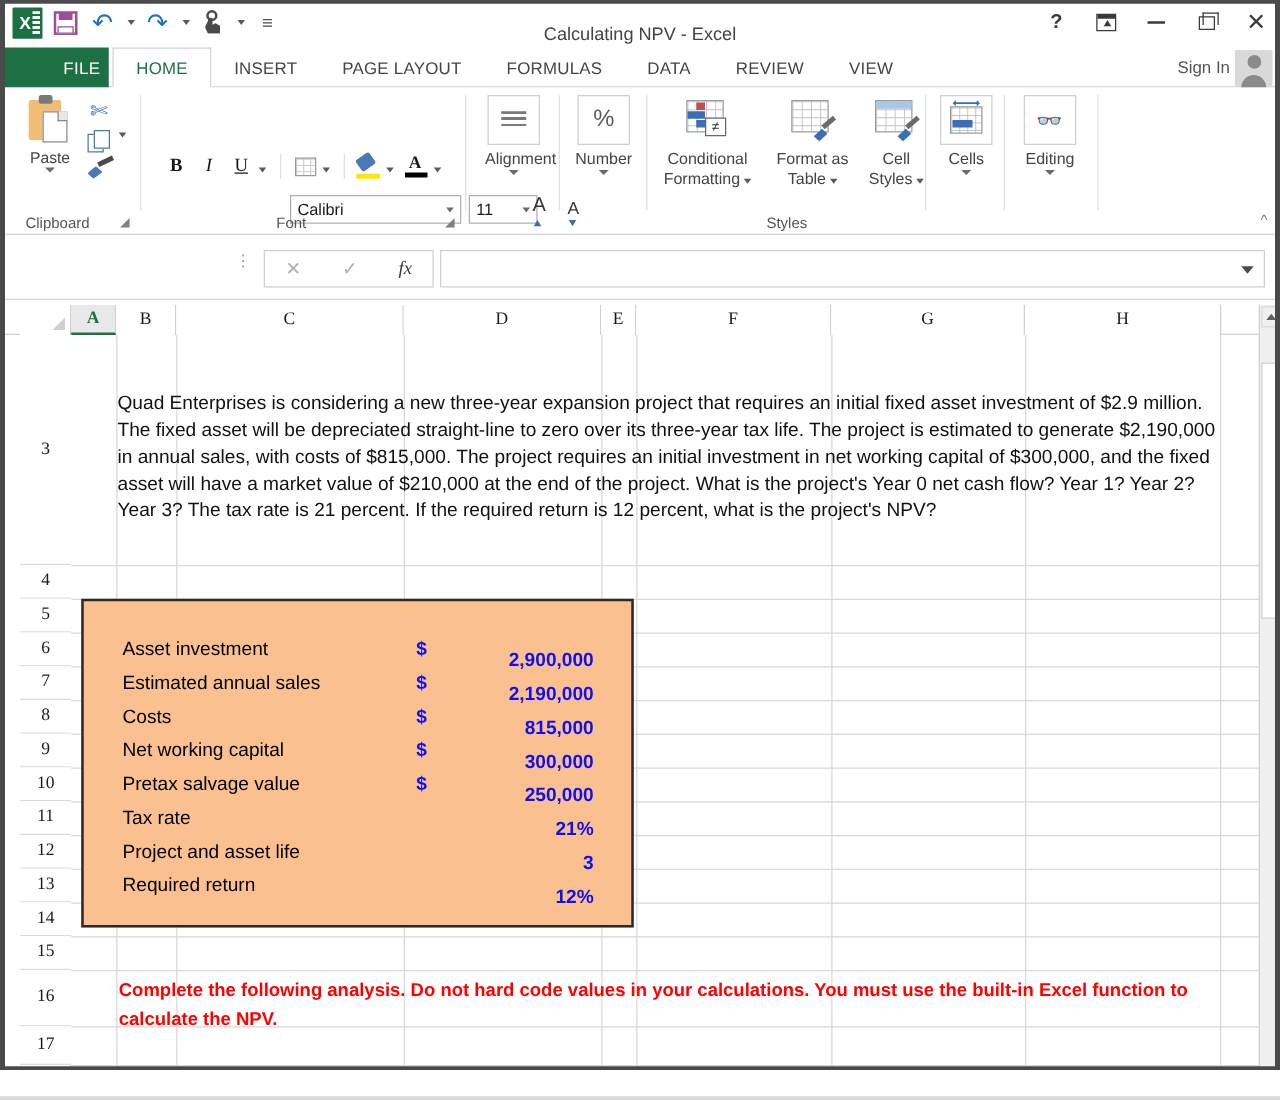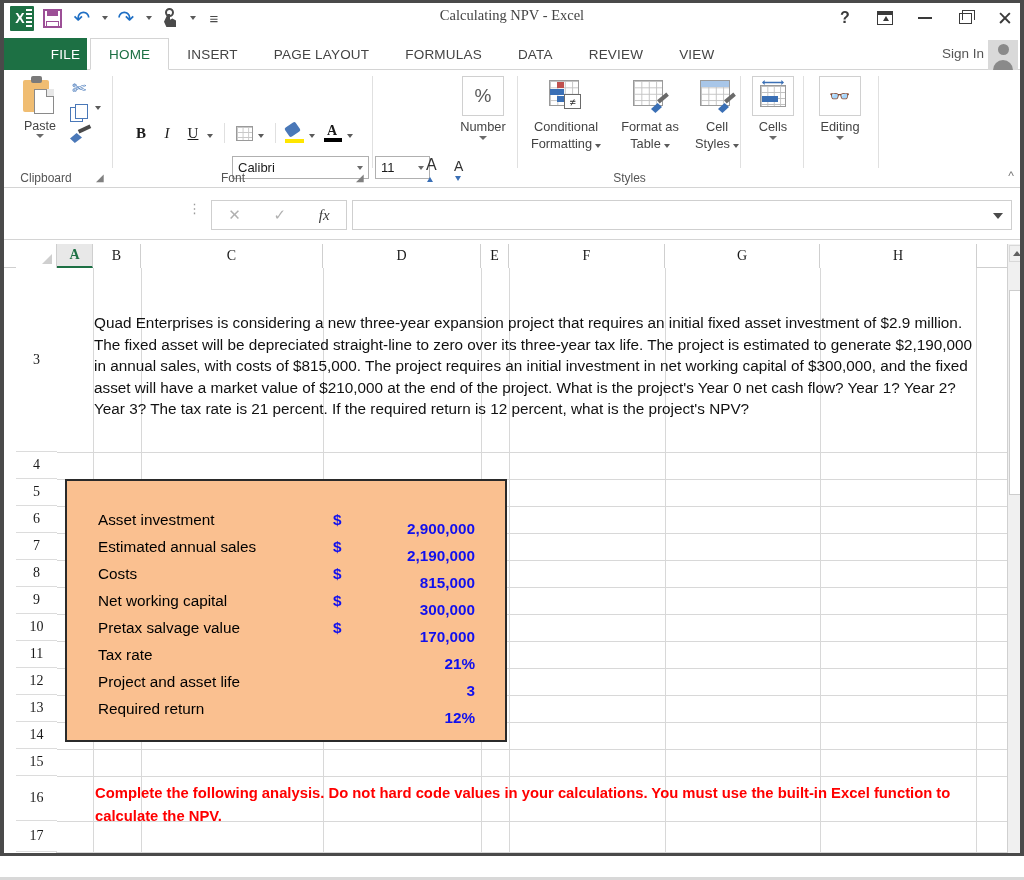--- a/index.html
+++ b/index.html
@@ -50,22 +50,22 @@
     width: 0; height: 0; border-left: 3.5px solid transparent; border-right: 3.5px solid transparent;
     border-top: 4px solid #5a5a5a; margin-left: 1px;
   }
   .touch-icon { position: relative; width: 18px; height: 20px; }
   .touch-icon .circ { position: absolute; left: 4px; top: 0; width: 9px; height: 9px; border: 2px solid #4a4a4a; border-radius: 50%; }
   .touch-icon .hand { position: absolute; left: 3px; top: 6px; width: 12px; height: 13px; background: #4a4a4a;
     clip-path: polygon(30% 0%, 50% 0%, 50% 45%, 70% 35%, 100% 50%, 100% 100%, 20% 100%, 0% 60%); }
   .eq-glyph { font-size: 15px; color: #4a4a4a; line-height: 1; }
 
   .win-title {
-    position: absolute; left: 0; top: 7px; width: 1024px; text-align: center;
-    font-size: 14.5px; color: #444444; font-family: Liberation Serif, serif;
+    position: absolute; left: 0; top: 20px; width: 1024px; text-align: center;
+    font-size: 14.5px; color: #444444;
   }
   .win-ctrls { position: absolute; right: 6px; top: 5px; display: flex; align-items: center; gap: 14px; }
   .win-btn {
     width: 26px; height: 26px; display: flex; align-items: center; justify-content: center;
     color: #3a3a3a; font-size: 15px;
   }
   .win-btn.help { font-weight: bold; font-size: 16px; }
   .ribbon-opt {
     width: 16px; height: 14px; border: 1.6px solid #3a3a3a; position: relative;
   }
@@ -468,20 +468,30 @@
             </span>
         </div>
         <span class="mini-caret"></span>
       </div>
 
       <div class="grp-label" style="left:0;width:240px;">Font</div>
       <div class="dialog-launcher" style="left:243px;">◢</div>
       <div class="grp-sep" style="left:259px;"></div>
     </div>
 
+    <div class="grp" style="left:373px; width:75px;">
+      <div class="bigbtn" style="left:15px;width:46px;">
+        <div class="box">
+            <span class="align-glyph"></span>
+          </div>
+        <div class="lbl">Alignment</div>
+        <div class="dncaret"></div>
+      </div>
+      <div class="grp-sep" style="left:74px;"></div>
+    </div>
 
     <div class="grp" style="left:448px; width:70px;">
       <div class="bigbtn" style="left:12px;width:46px;">
         <div class="box">
             <span class="pct-glyph">%</span>
           </div>
         <div class="lbl">Number</div>
         <div class="dncaret"></div>
       </div>
       <div class="grp-sep" style="left:69px;"></div>
@@ -656,21 +666,21 @@
           <span class="ob-value">815,000</span>
         </div>
         <div class="obrow" style="top:106px;">
           <span class="ob-label">Net working capital</span>
           <span class="ob-dollar">$</span>
           <span class="ob-value">300,000</span>
         </div>
         <div class="obrow" style="top:133px;">
           <span class="ob-label">Pretax salvage value</span>
           <span class="ob-dollar">$</span>
-          <span class="ob-value">170,000</span>
+          <span class="ob-value">250,000</span>
         </div>
         <div class="obrow" style="top:160px;">
           <span class="ob-label">Tax rate</span>
           <span class="ob-value">21%</span>
         </div>
         <div class="obrow" style="top:187px;">
           <span class="ob-label">Project and asset life</span>
           <span class="ob-value">3</span>
         </div>
         <div class="obrow" style="top:214px;">

